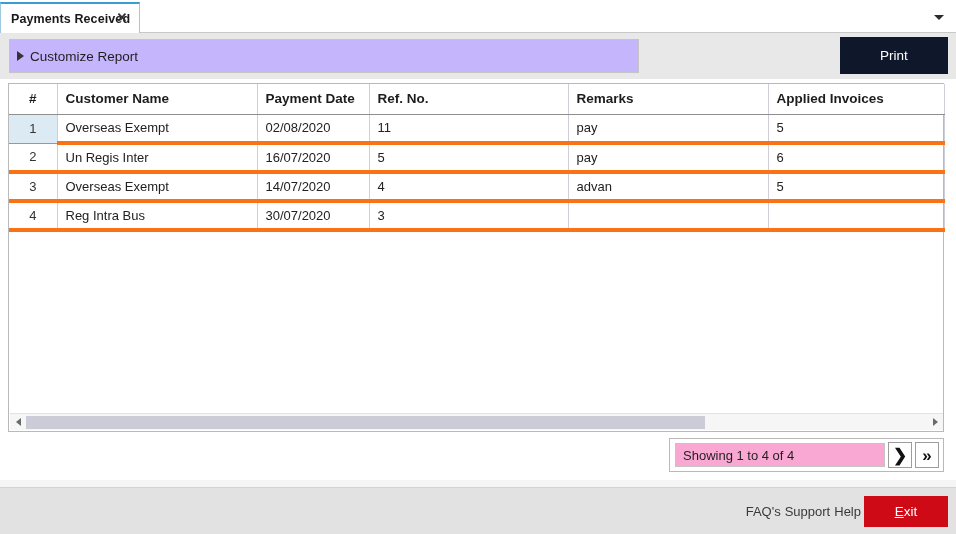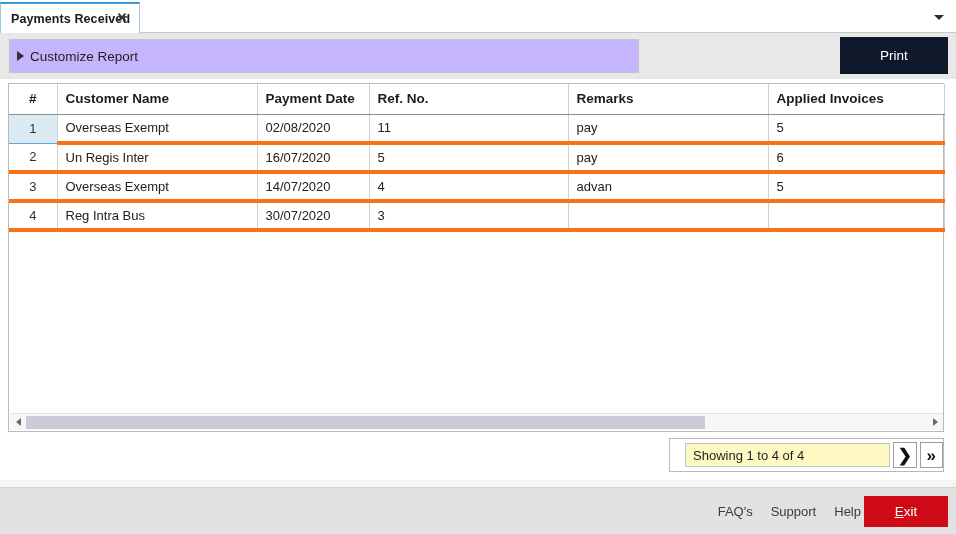--- a/index.html
+++ b/index.html
@@ -134,41 +134,41 @@
     background:#ccccd8;cursor:pointer;
   }
 
   
   #pager{
     position:absolute;left:669px;top:438px;width:275px;height:34px;
     background:#ffffff;border:1px solid #b9b9b9;box-sizing:border-box;
     display:flex;align-items:center;
   }
   #pager-text{
-    width:210px;height:24px;margin-left:15px;
+    width:210px;height:24px;margin-left:5px;
     border:1px solid #c4c4c4;box-sizing:border-box;
     display:flex;align-items:center;padding-left:7px;
-    font-size:13px;color:#1f1f1f;background:#fef9c3;
+    font-size:13px;color:#1f1f1f;background:#f9a8d4;
   }
   .pager-btn{
     width:24px;height:26px;margin-left:3px;
     border:1px solid #9d9d9d;background:#ffffff;box-sizing:border-box;
     display:flex;align-items:center;justify-content:center;
     font-size:17px;font-weight:bold;color:#111111;cursor:pointer;
     font-family:"Liberation Sans",sans-serif;line-height:1;
   }
 
   
   #footer{
     position:absolute;left:0;top:487px;width:956px;height:47px;
     background:#e2e2e2;border-top:1px solid #d2d2d2;box-sizing:border-box;
   }
   #footer-links{
     position:absolute;right:95px;top:16px;
-    display:flex;gap:18px;align-items:center;
+    display:flex;gap:4px;align-items:center;
   }
   #footer-links a{
     color:#3a3a3a;font-size:13px;text-decoration:none;cursor:pointer;
   }
   #exit-button{
     position:absolute;right:8px;top:8px;width:84px;height:31px;
     background:#cf0a17;color:#ffffff;border:0;
     display:flex;align-items:center;justify-content:center;
     font-size:13.5px;cursor:pointer;font-family:"Liberation Sans",sans-serif;
   }

